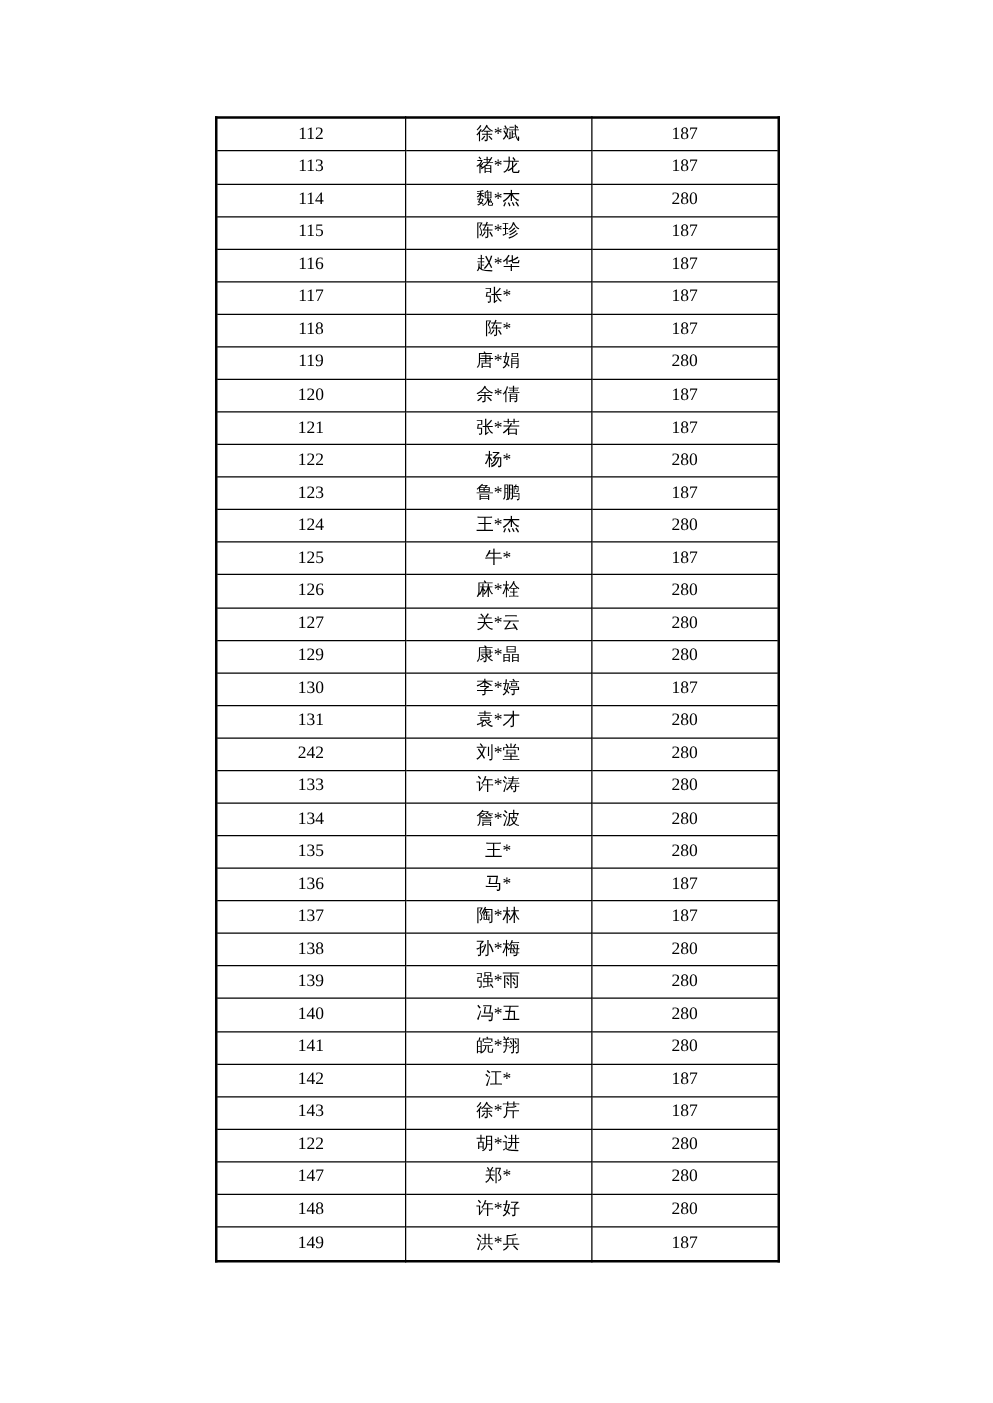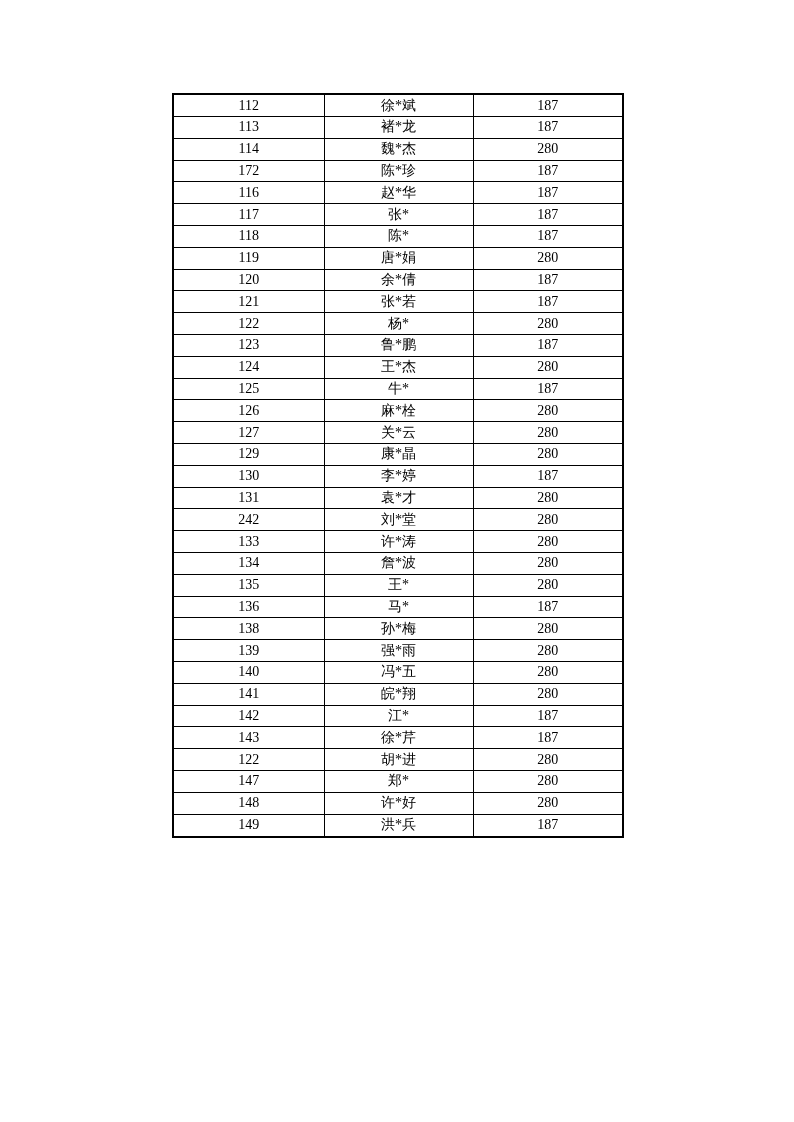--- a/index.html
+++ b/index.html
@@ -13,21 +13,21 @@
     height: 1122px;
     background: #ffffff;
     overflow: hidden;
     font-family: "Liberation Serif", "DejaVu Serif", serif;
   }
   .roster-table {
     position: absolute;
     left: 172px;
     top: 93px;
     width: 450px;
-    height: 745px;
+    height: 917px;
     border-collapse: collapse;
     table-layout: fixed;
     border: 2px solid #000000;
   }
   .roster-table td {
     border: 1px solid #000000;
     text-align: center;
     vertical-align: middle;
     padding: 0;
     font-size: 14px;
@@ -57,21 +57,21 @@
           <td>113</td>
           <td>褚*龙</td>
           <td>187</td>
         </tr>
         <tr>
           <td>114</td>
           <td>魏*杰</td>
           <td>280</td>
         </tr>
         <tr>
-          <td>172</td>
+          <td>115</td>
           <td>陈*珍</td>
           <td>187</td>
         </tr>
         <tr>
           <td>116</td>
           <td>赵*华</td>
           <td>187</td>
         </tr>
         <tr>
           <td>117</td>
@@ -159,20 +159,25 @@
           <td>280</td>
         </tr>
         <tr>
           <td>135</td>
           <td>王*</td>
           <td>280</td>
         </tr>
         <tr>
           <td>136</td>
           <td>马*</td>
+          <td>187</td>
+        </tr>
+        <tr>
+          <td>137</td>
+          <td>陶*林</td>
           <td>187</td>
         </tr>
         <tr>
           <td>138</td>
           <td>孙*梅</td>
           <td>280</td>
         </tr>
         <tr>
           <td>139</td>
           <td>强*雨</td>

